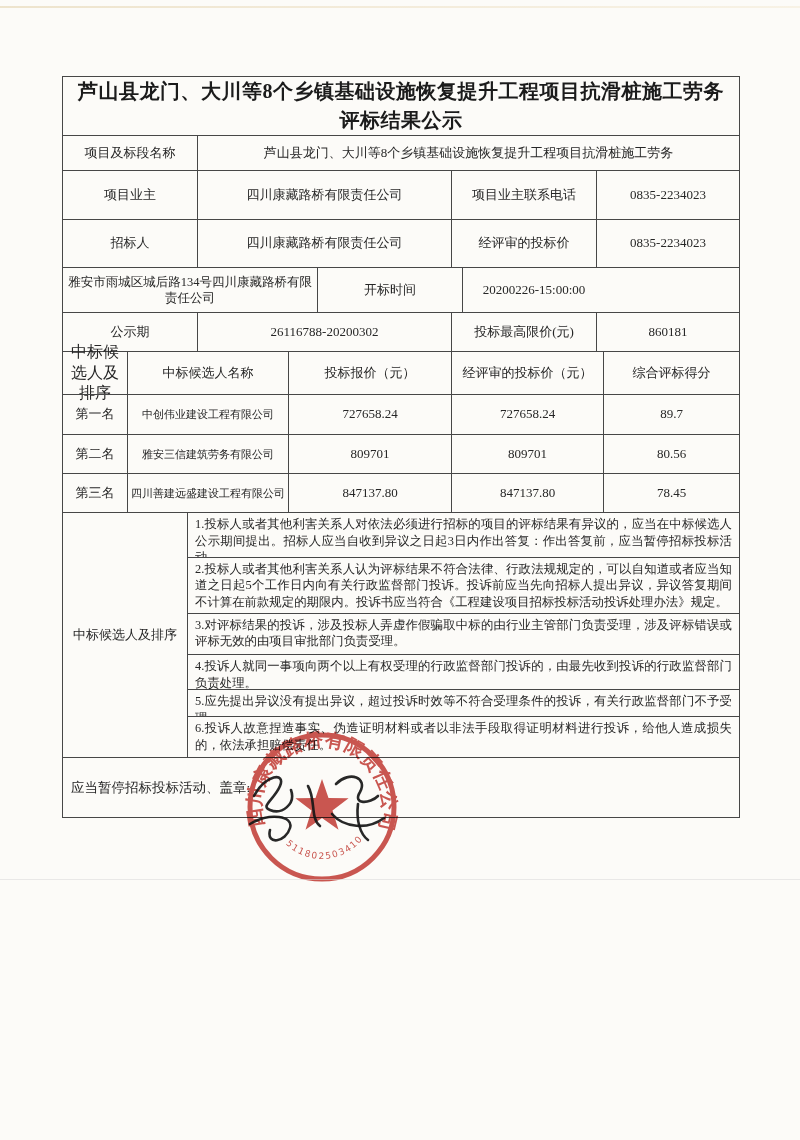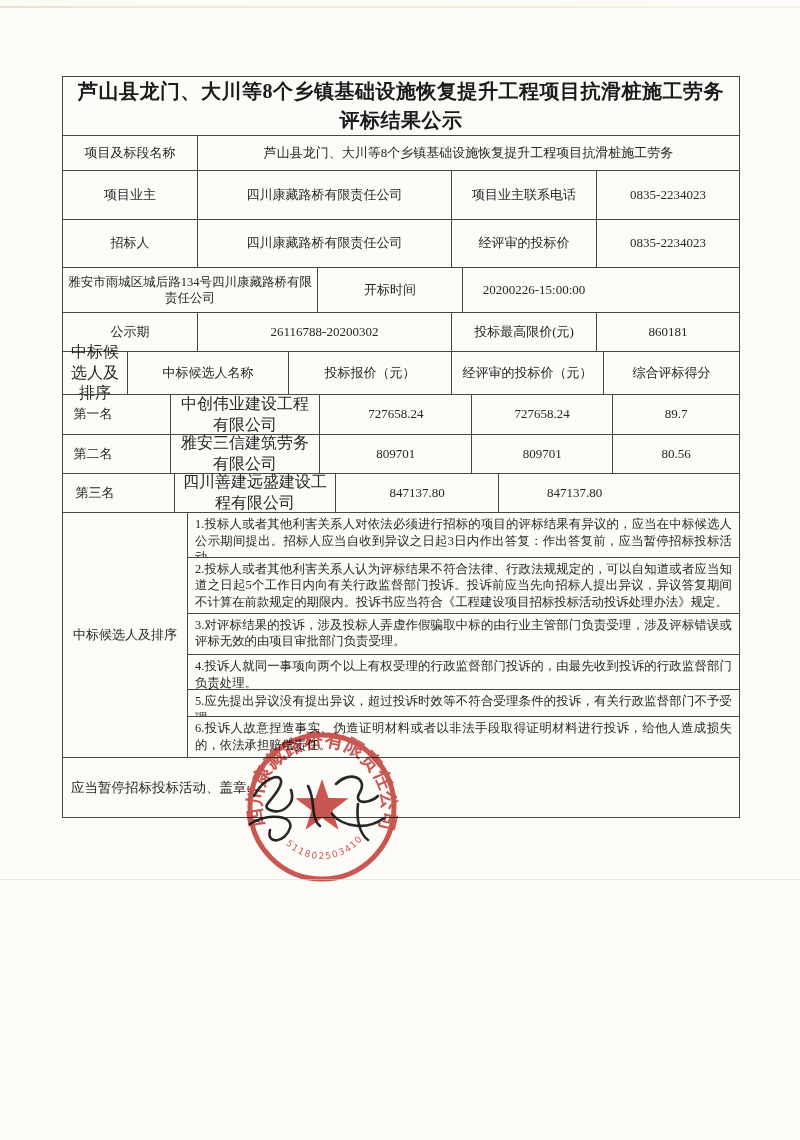--- a/index.html
+++ b/index.html
@@ -29,21 +29,21 @@
     box-sizing:border-box; border-left:1px solid #474747;
     display:flex; align-items:center; justify-content:center;
     text-align:center; font-size:13px; line-height:1.3; padding:1px 3px;
   }
   .cell:first-child { border-left:none; }
   .title {
     width:100%; font-weight:bold; font-size:20px; line-height:1.45;
     letter-spacing:.5px; color:#1b1b1b; padding:0 8px;
   }
   .rank-hd { font-size:16px; padding:1px; }
-  .name-cell { font-size:16px;margin-left:47px; }
+  .name-cell { font-size:11px; }
   .addr { font-size:12.5px; padding:1px 2px; }
   .notice-body { display:flex; flex-direction:column; padding:0; align-items:stretch; justify-content:flex-start; }
   .notice-item {
     box-sizing:border-box; border-top:1px solid #474747;
     font-size:12.4px; line-height:1.33; text-align:justify;
     padding:3px 7px 0 7px; overflow:hidden;
   }
   .notice-item:first-child { border-top:none; }
   .sig-cell { justify-content:flex-start; padding-left:8px; font-size:13.5px; }
   .seal {
@@ -125,20 +125,21 @@
       <div class="cell" style="width:163px">809701</div>
       <div class="cell" style="width:152px">809701</div>
       <div class="cell" style="width:136px">80.56</div>
     </div>
 
     <div class="row" style="height:39px">
       <div class="cell" style="width:64px">第三名</div>
       <div class="cell name-cell" style="width:161px">四川善建远盛建设工程有限公司</div>
       <div class="cell" style="width:163px">847137.80</div>
       <div class="cell" style="width:152px">847137.80</div>
+      <div class="cell" style="width:136px">78.45</div>
     </div>
 
     <div class="row" style="height:245px">
       <div class="cell" style="width:124px">中标候选人及排序</div>
       <div class="cell notice-body" style="width:552px">
         <div class="notice-item" style="height:44px">1.投标人或者其他利害关系人对依法必须进行招标的项目的评标结果有异议的，应当在中标候选人公示期间提出。招标人应当自收到异议之日起3日内作出答复：作出答复前，应当暂停招标投标活动。</div>
         <div class="notice-item" style="height:56px">2.投标人或者其他利害关系人认为评标结果不符合法律、行政法规规定的，可以自知道或者应当知道之日起5个工作日内向有关行政监督部门投诉。投诉前应当先向招标人提出异议，异议答复期间不计算在前款规定的期限内。投诉书应当符合《工程建设项目招标投标活动投诉处理办法》规定。</div>
         <div class="notice-item" style="height:42px">3.对评标结果的投诉，涉及投标人弄虚作假骗取中标的由行业主管部门负责受理，涉及评标错误或评标无效的由项目审批部门负责受理。</div>
         <div class="notice-item" style="height:35px">4.投诉人就同一事项向两个以上有权受理的行政监督部门投诉的，由最先收到投诉的行政监督部门负责处理。</div>
         <div class="notice-item" style="height:27px">5.应先提出异议没有提出异议，超过投诉时效等不符合受理条件的投诉，有关行政监督部门不予受理。</div>

